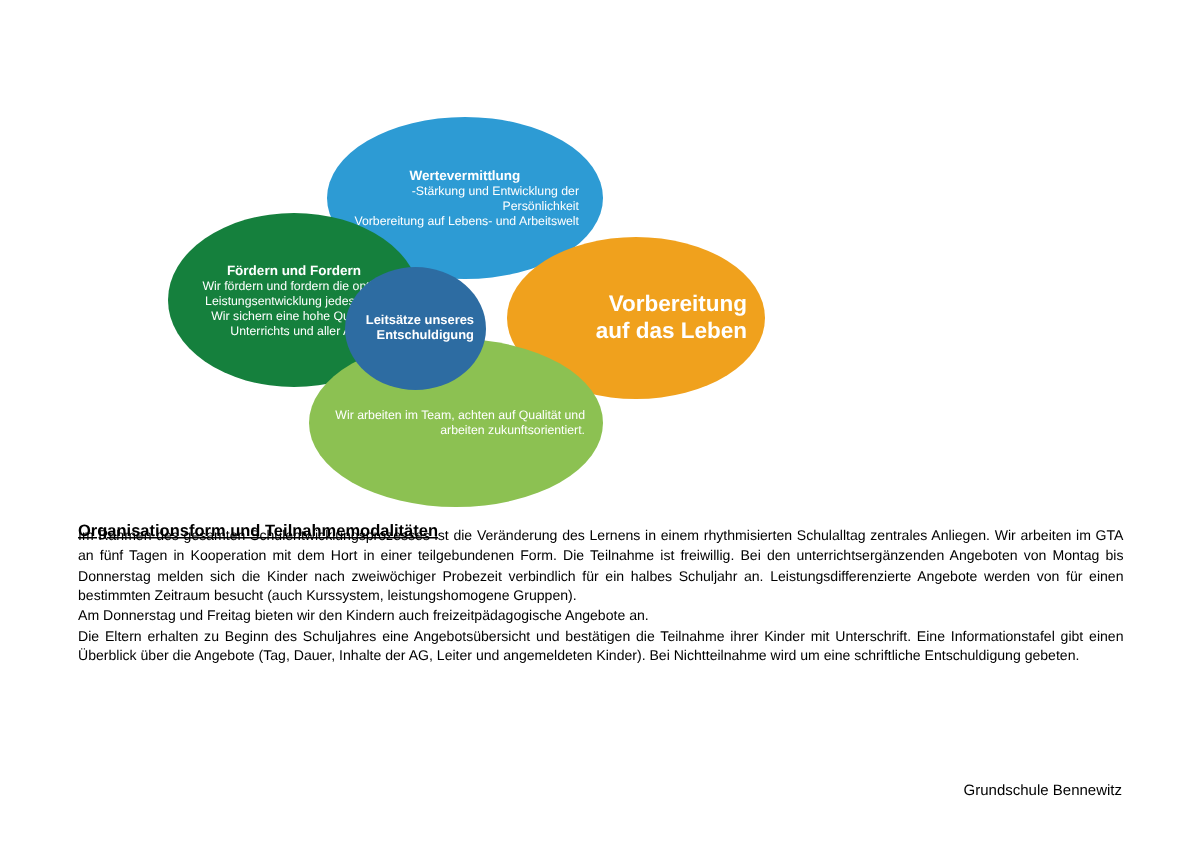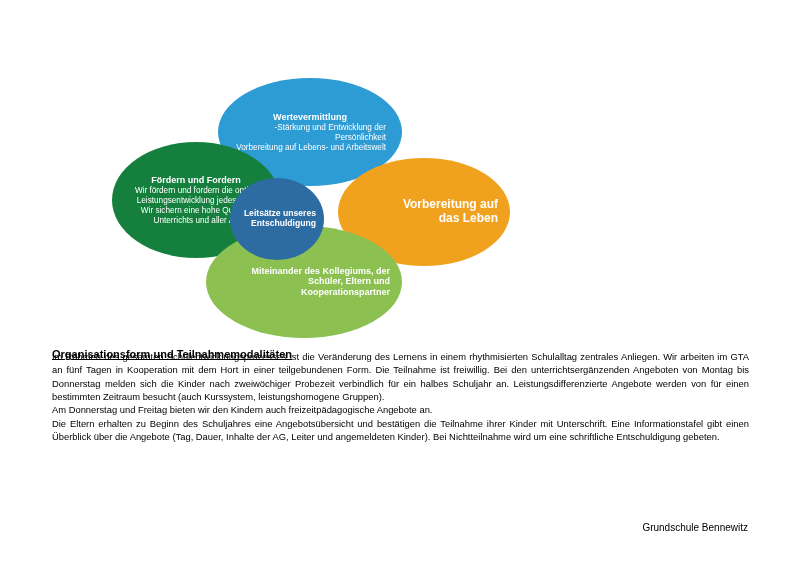--- a/index.html
+++ b/index.html
@@ -89,21 +89,21 @@
   
   .ell-right {
     left: 228px;
     top: 80px;
     width: 172px;
     height: 108px;
     background: #f0a11d;
     padding: 0 12px;
     font-size: 8.2px;
   }
-  .ell-right .e-title { font-size: 12px; margin-left: 36px; }
+  .ell-right .e-title { font-size: 15px; margin-left: 36px; }
 
   
   .ell-bottom {
     left: 96px;
     top: 148px;
     width: 196px;
     height: 112px;
     background: #8cc152;
     padding: 0 12px;
     font-size: 8.2px;
@@ -170,21 +170,21 @@
       <div class="e-title">Fördern und Fordern</div>
       <div class="e-body" style="white-space: pre-line;">Wir fördern und fordern die optimale Leistungsentwicklung jedes Kindes.
 Wir sichern eine hohe Qualität des Unterrichts und aller Angebote.</div>
     </div>
 
     <div class="ellipse ell-right">
       <div class="e-title">Vorbereitung auf das Leben</div>
     </div>
 
     <div class="ellipse ell-bottom">
-      <div class="e-title">Miteinander des Kollegiums, der Schüler, Eltern und Kooperationspartner</div>
+      <div class="e-body" style="white-space: pre-line;">Wir arbeiten im Team, achten auf Qualität und arbeiten zukunftsorientiert.</div>
     </div>
 
     <div class="ellipse ell-center">
       <div class="e-title">Leitsätze unseres Entschuldigung</div>
     </div>
 
   </div>
 
   <div class="sub-heading">Organisationsform und Teilnahmemodalitäten</div>
 

